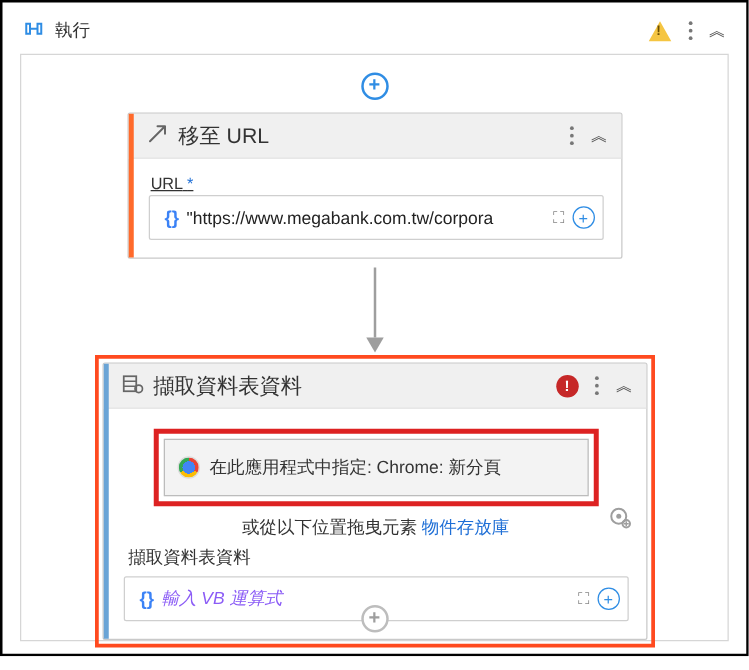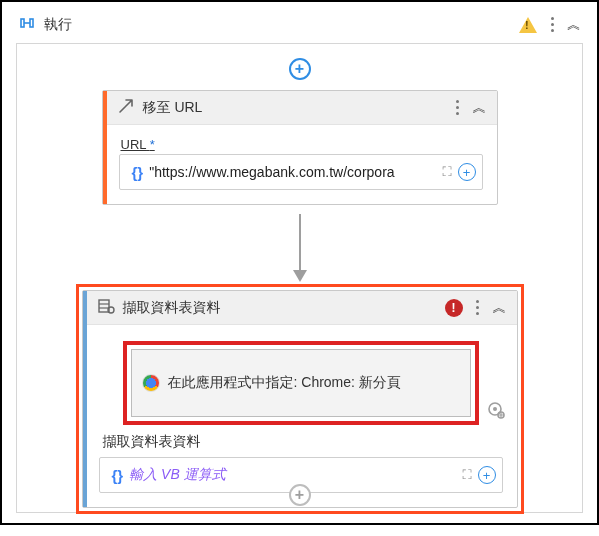--- a/index.html
+++ b/index.html
@@ -95,21 +95,21 @@
   .node2::before {
     content:""; position:absolute; left:0; top:0; bottom:0;
     width:4px; background:#6aa4d6;
   }
 
   .node-hdr {
     display:flex; align-items:center; gap:8px;
     background:#f0f0f0; padding:6px 10px 6px 14px;
     border-bottom:1px solid #e3e3e3;
   }
-  .node-hdr .title { flex:1; font-size:14px; }
+  .node-hdr .title { flex:1; font-size:17px; }
   .err-badge {
     width:18px; height:18px; border-radius:50%;
     background:#c62828; color:#fff; font-weight:bold;
     display:flex; align-items:center; justify-content:center;
     font-size:12px;
   }
   .node-body { padding:10px 14px 14px 16px; }
 
   .field-label { font-size:13px; margin:2px 0 2px 2px;text-decoration:underline; }
   .req-star { color:#1f6fd6; }
@@ -132,21 +132,21 @@
     color:#2f8de4; display:flex; align-items:center; justify-content:center;
     font-size:13px; cursor:pointer;
   }
 
   .indicate-box-outer {
     border:4px solid #d22; padding:4px; margin:6px 24px 8px 24px;
   }
   .indicate-box {
     border:1px solid #bcbcbc; background:#f3f3f3;
     display:flex; align-items:center; gap:8px;
-    padding:24px 10px; font-size:14px;
+    padding:13px 10px; font-size:14px;
   }
   .chrome-ic {
     width:18px; height:18px; border-radius:50%;
     background:
       radial-gradient(circle at 50% 50%, #4285f4 0 5px, transparent 5px),
       conic-gradient(#ea4335 0 120deg, #fbbc05 120deg 240deg, #34a853 240deg 360deg);
     border:1px solid #ddd;
   }
 
   .subline {
@@ -241,20 +241,24 @@
             </span>
           <span class="chev">︽</span>
         </div>
         <div class="node-body" style="position:relative;">
           <div class="indicate-box-outer">
             <div class="indicate-box">
               <span class="chrome-ic"></span>
               <span>在此應用程式中指定: Chrome: 新分頁</span>
             </div>
           </div>
+          <div class="subline">
+            <span>或從以下位置拖曳元素</span>
+            <a href="#">物件存放庫</a>
+          </div>
           <span class="target-ic">
             <svg width="20" height="20" viewBox="0 0 20 20">
               <circle cx="9" cy="9" r="6" fill="none" stroke="#9e9e9e" stroke-width="1.6"></circle>
               <circle cx="9" cy="9" r="2" fill="#9e9e9e"></circle>
               <circle cx="15" cy="15" r="3" fill="none" stroke="#9e9e9e" stroke-width="1.6"></circle>
               <path d="M15 13 v4 M13 15 h4" stroke="#9e9e9e" stroke-width="1.2"></path>
             </svg>
           </span>
           <div class="sec-label">擷取資料表資料</div>
           <div class="input-row">

